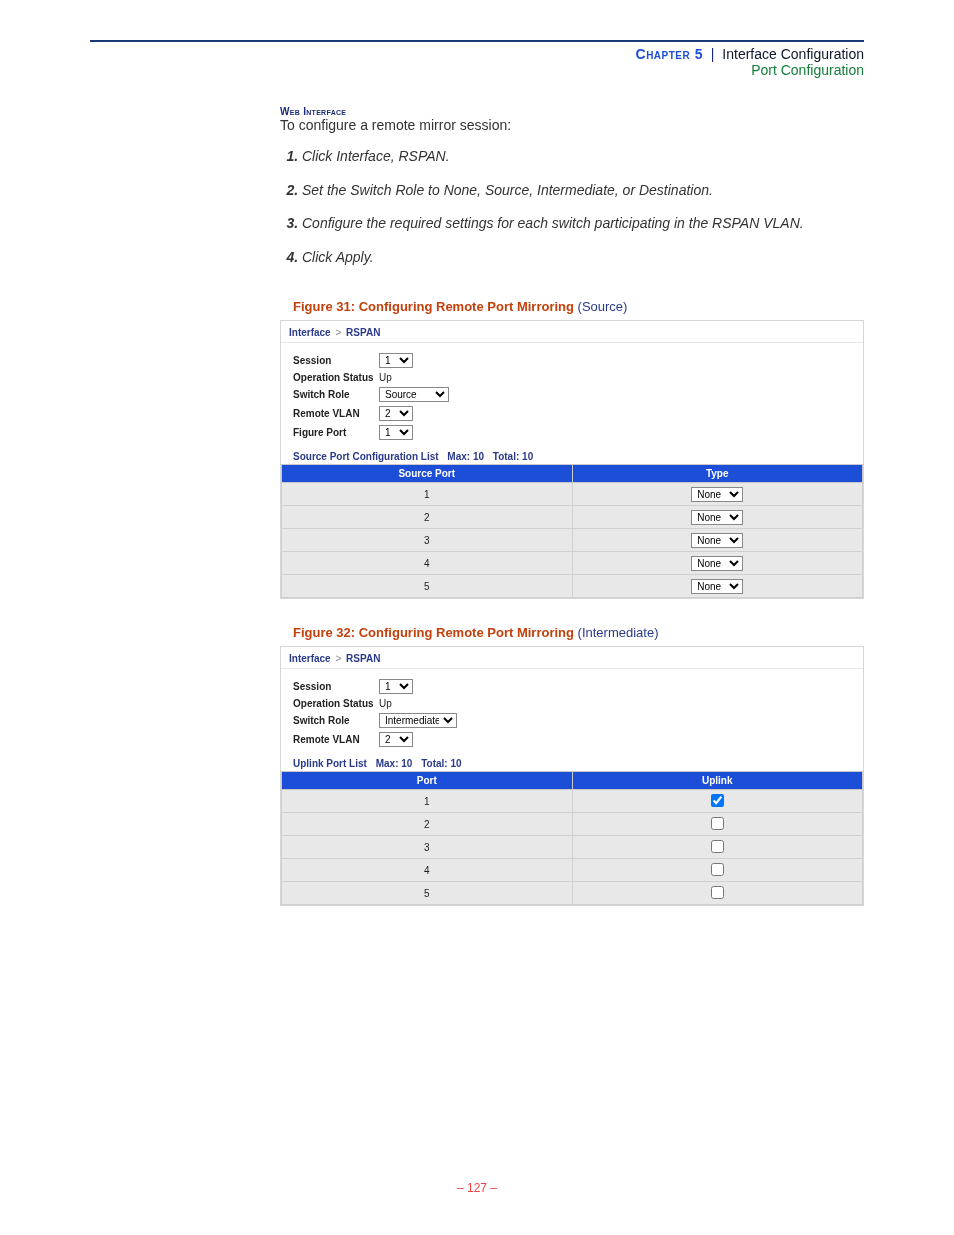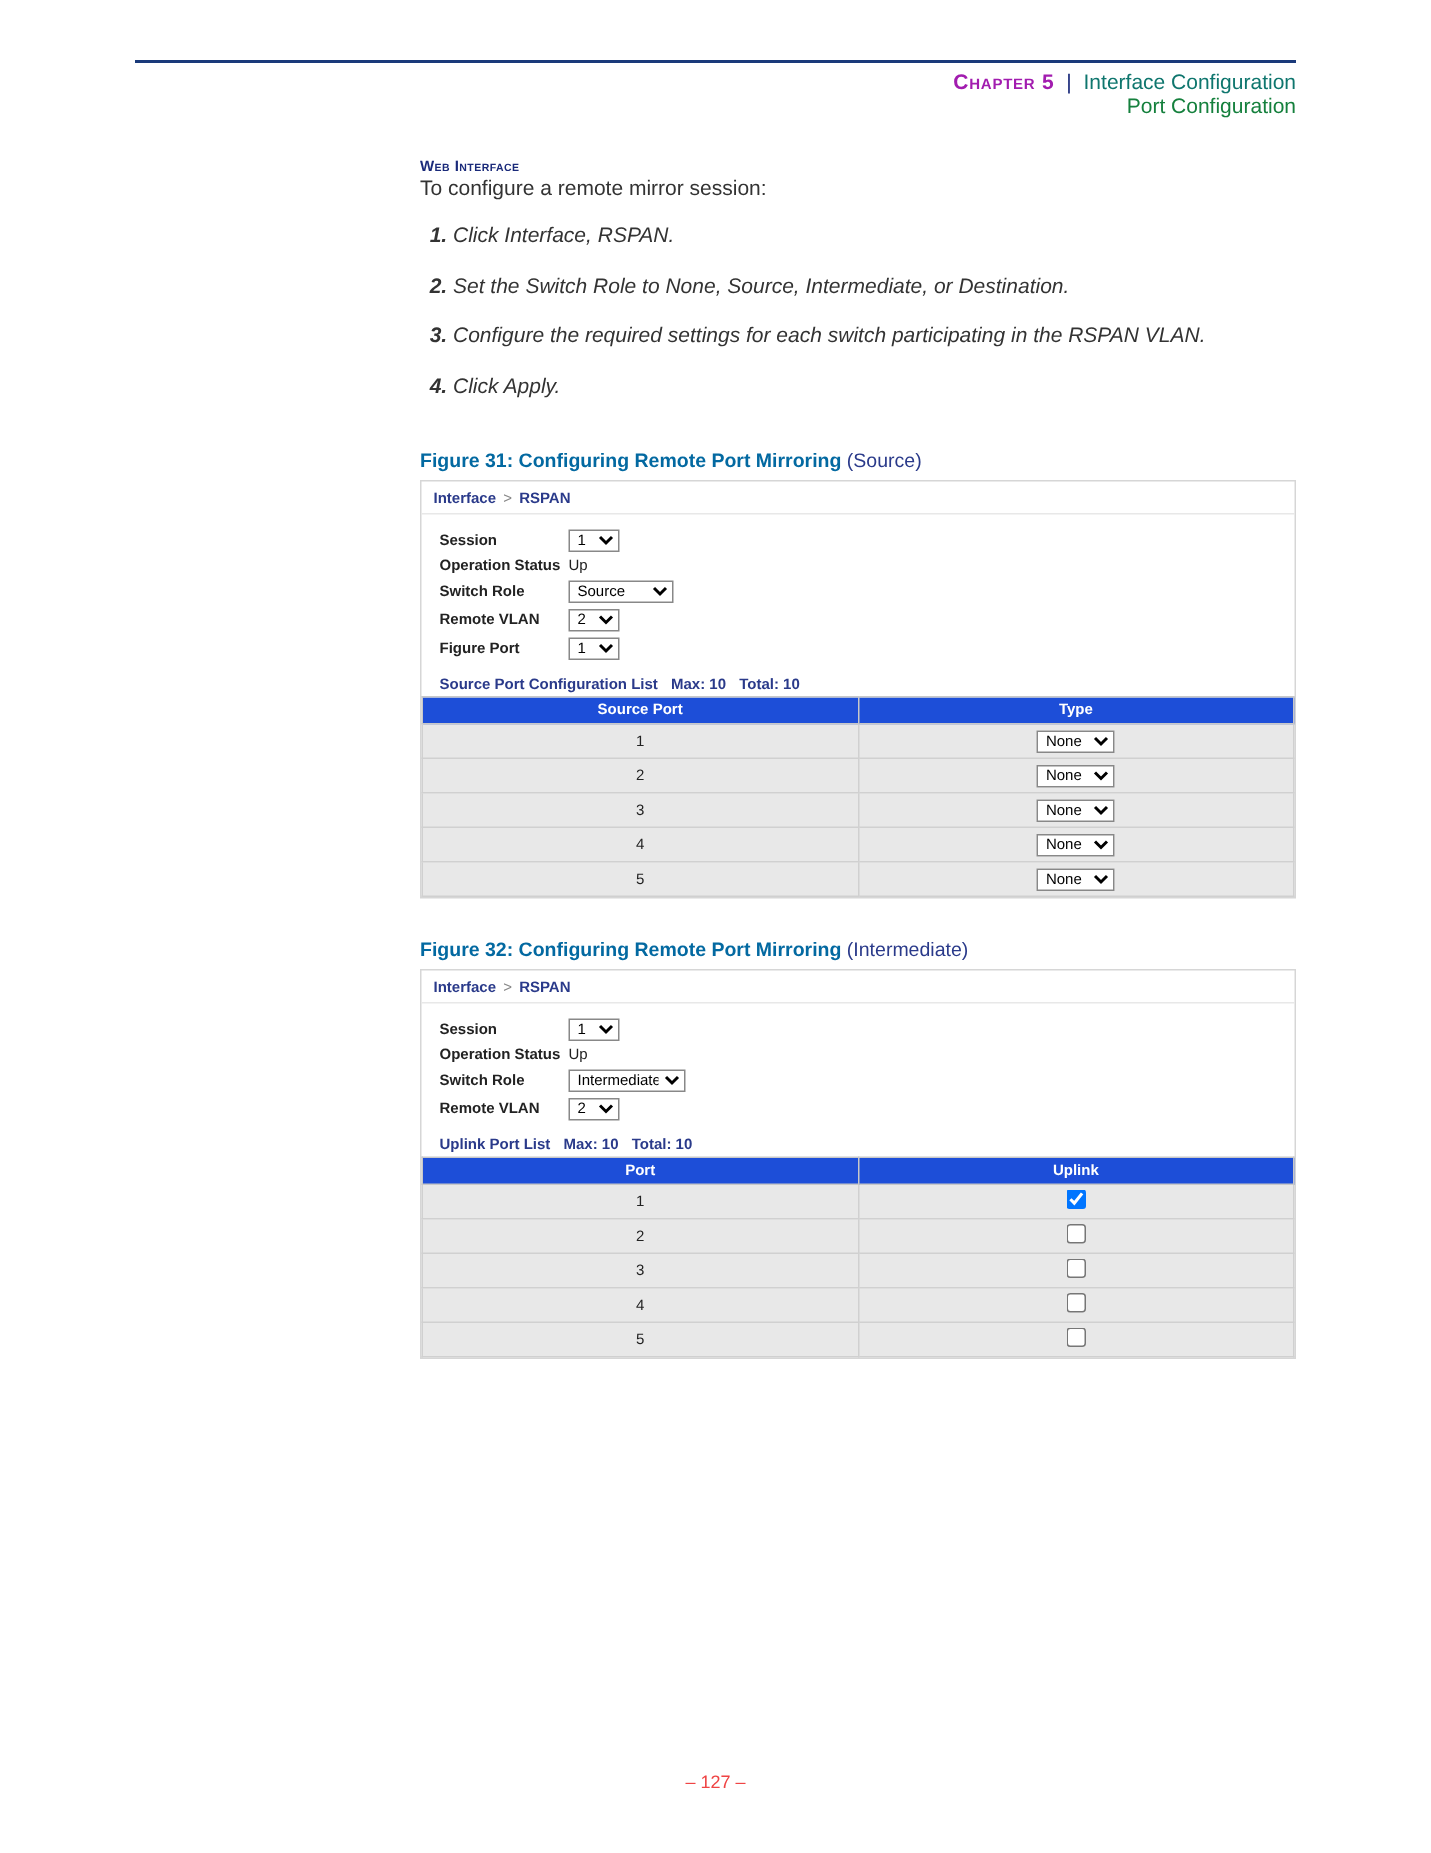--- a/index.html
+++ b/index.html
@@ -24,29 +24,29 @@
   .header-lines {
     text-align: right;
     font-size: 14px;
     color: #2a3a8a;
     margin-bottom: 28px;
     padding-right: 0;
   }
   .header-lines .chapter {
     font-variant: small-caps;
     font-weight: bold;
-    color: #a21caf;
+    color: #1d4ed8;
     letter-spacing: 0.5px;
   }
   .header-lines .sep {
     color: #1a2a7a;
     padding: 0 4px;
   }
   .header-lines .section {
-    color: #0f766e;
+    color: #0f172a;
     text-align: right;
   }
   .header-lines .subsection {
     color: #15803d;
     display: block;
   }
   .content {
     margin-left: 190px;
     margin-right: 0;
   }
@@ -73,21 +73,22 @@
   ol.steps li::marker {
     font-weight: bold;
   }
   .figure-caption {
     font-size: 13px;
     color: #1a2a7a;
     margin: 10px 0 6px 0;
   }
   .figure-caption .fig-label {
     font-weight: bold;
-    color: #0369a1;
+    color: #c2410c;
+    margin-left: 13px;
   }
   .figure-caption .fig-variant {
     color: #2a3a8a;
     font-weight: normal;
   }
 
   
   .panel {
     border: 1px solid #d6d6d6;
     background: #fff;

